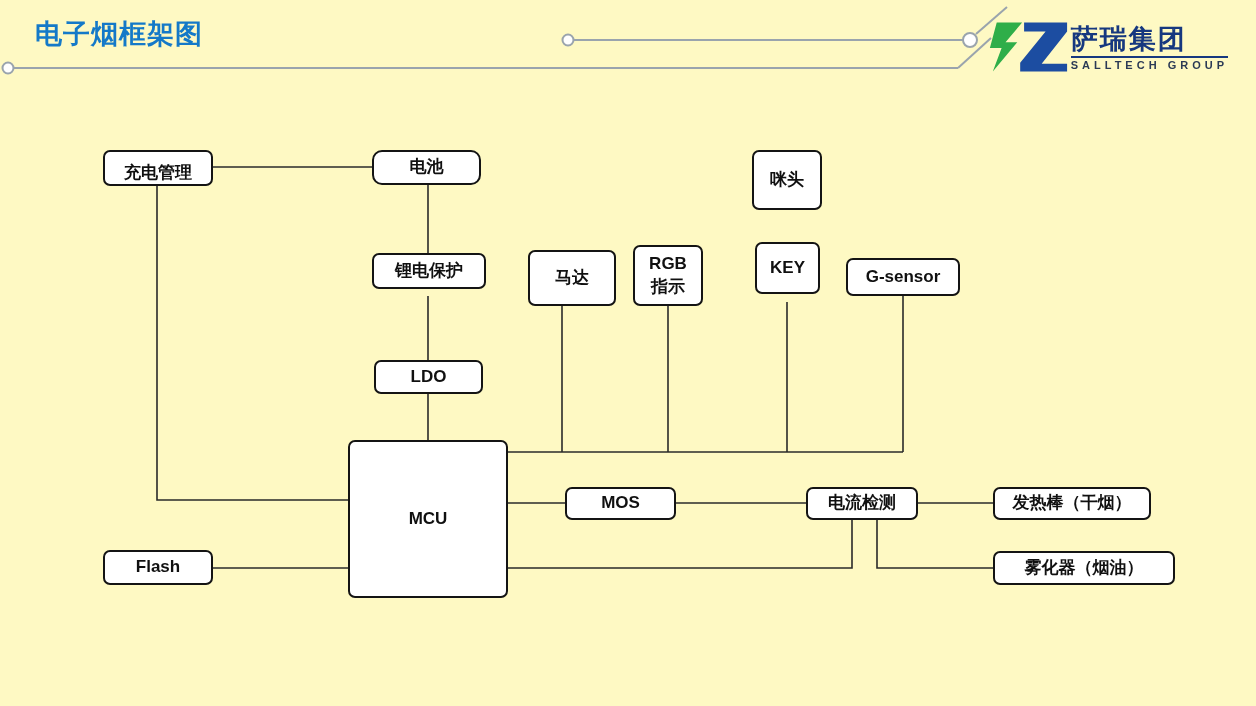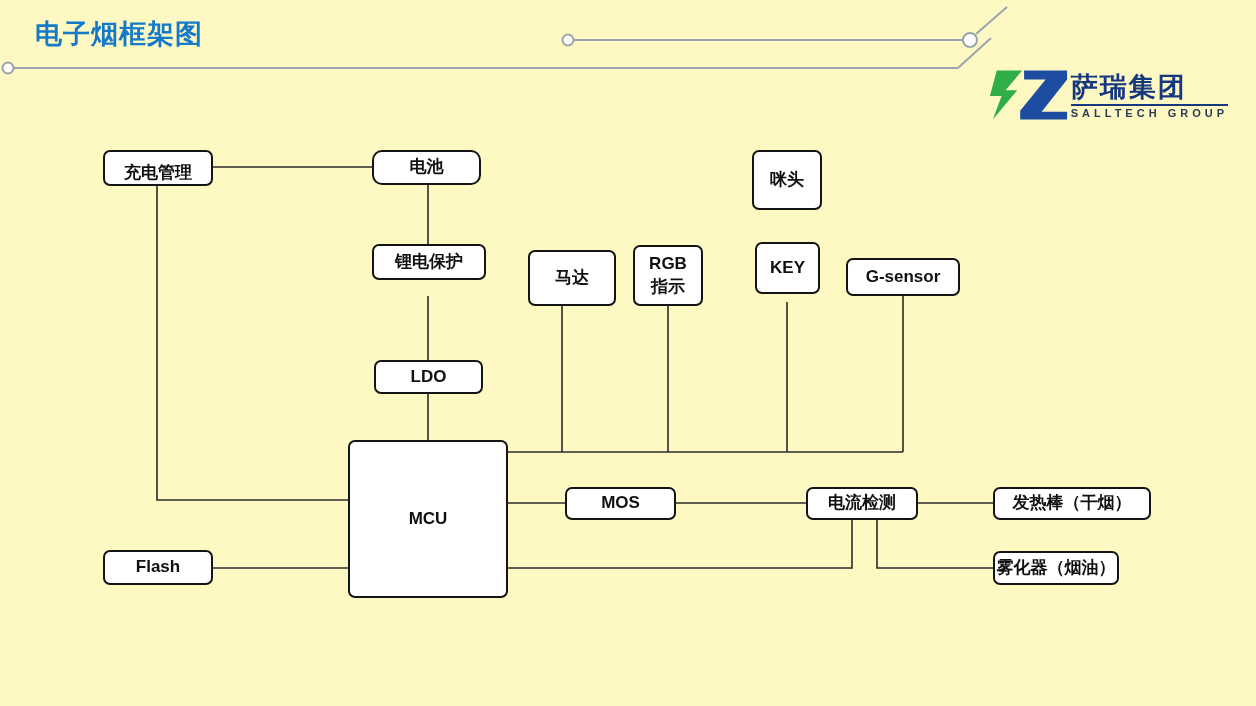--- a/index.html
+++ b/index.html
@@ -9,21 +9,21 @@
   }
   
   .page-title{
     position:absolute;left:35px;top:16px;margin:0;
     font-size:27px;font-weight:bold;color:var(--title,#1479c8);letter-spacing:1px;
   }
   .trace-svg{position:absolute;left:0;top:0;pointer-events:none;}
   .trace-svg circle{fill:#ffffff;stroke:#9aa4ad;stroke-width:2;}
   .trace-svg line{stroke:#9aa4ad;stroke-width:2;}
   .logo{
-    position:absolute;right:28px;top:22px;display:flex;align-items:center;margin-top:48px;
+    position:absolute;right:28px;top:22px;display:flex;align-items:center;
   }
   .logo-text{display:flex;flex-direction:column;line-height:1.05;}
   .logo-name{font-size:27px;font-weight:bold;color:var(--logo-text,#16387f);letter-spacing:2px;}
   .logo-rule{height:2px;background:var(--logo-text,#16387f);margin:3px 0 2px 0;}
   .logo-subtitle{font-size:11px;letter-spacing:4px;color:#2b3a55;font-weight:bold;}
   
   .edge-layer{position:absolute;left:0;top:0;pointer-events:none;}
   .edge-layer polyline{fill:none;stroke:var(--line,#2a2a2a);stroke-width:1.6;}
   .node{
     position:absolute;display:flex;flex-direction:column;align-items:center;justify-content:center;
@@ -81,21 +81,21 @@
   <div id="node-layer">
       <div class="node" style="left: 103px; top: 150px; width: 110px; height: 36px; justify-content: flex-end;">
         <div>充电管理</div>
       </div>
       <div class="node" style="left: 372px; top: 150px; width: 109px; height: 35px; border-radius: 10px;">
         <div>电池</div>
       </div>
       <div class="node" style="left: 752px; top: 150px; width: 70px; height: 60px;">
         <div>咪头</div>
       </div>
-      <div class="node" style="left: 372px; top: 244px; width: 114px; height: 36px;">
+      <div class="node" style="left: 372px; top: 253px; width: 114px; height: 36px;">
         <div>锂电保护</div>
       </div>
       <div class="node" style="left: 528px; top: 250px; width: 88px; height: 56px;">
         <div>马达</div>
       </div>
       <div class="node" style="left: 633px; top: 245px; width: 70px; height: 61px;">
         <div>RGB</div>
         <div>指示</div>
       </div>
       <div class="node" style="left: 755px; top: 242px; width: 65px; height: 52px;">
@@ -112,21 +112,21 @@
       </div>
       <div class="node" style="left: 565px; top: 487px; width: 111px; height: 33px;">
         <div>MOS</div>
       </div>
       <div class="node" style="left: 806px; top: 487px; width: 112px; height: 33px;">
         <div>电流检测</div>
       </div>
       <div class="node" style="left: 993px; top: 487px; width: 158px; height: 33px;">
         <div>发热棒（干烟）</div>
       </div>
-      <div class="node" style="left: 993px; top: 551px; width: 126px; height: 34px;">
+      <div class="node" style="left: 993px; top: 551px; width: 182px; height: 34px;">
         <div>雾化器（烟油）</div>
       </div>
       <div class="node" style="left: 103px; top: 550px; width: 110px; height: 35px;">
         <div>Flash</div>
       </div>
     </div>
 
 </div>
 
 </body></html>

